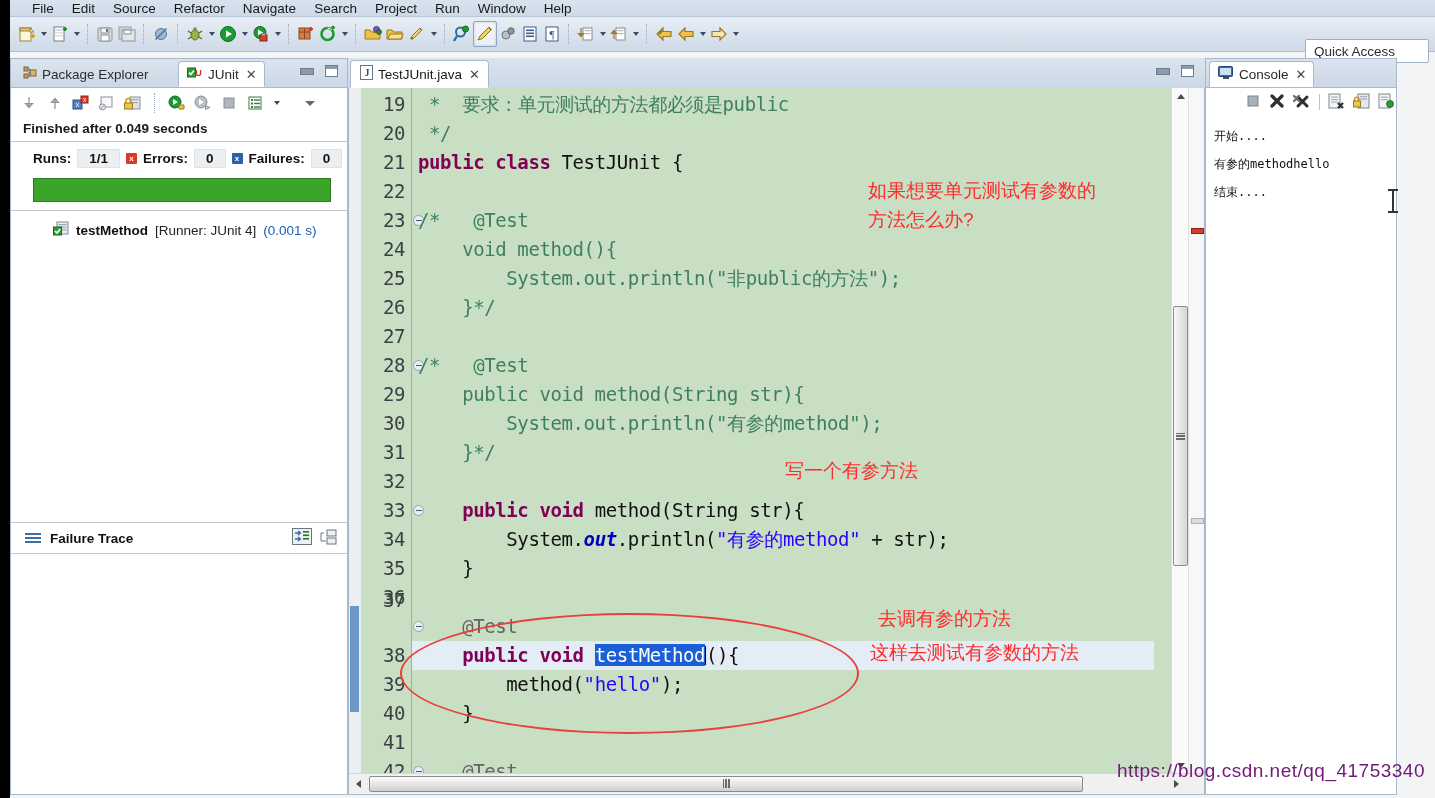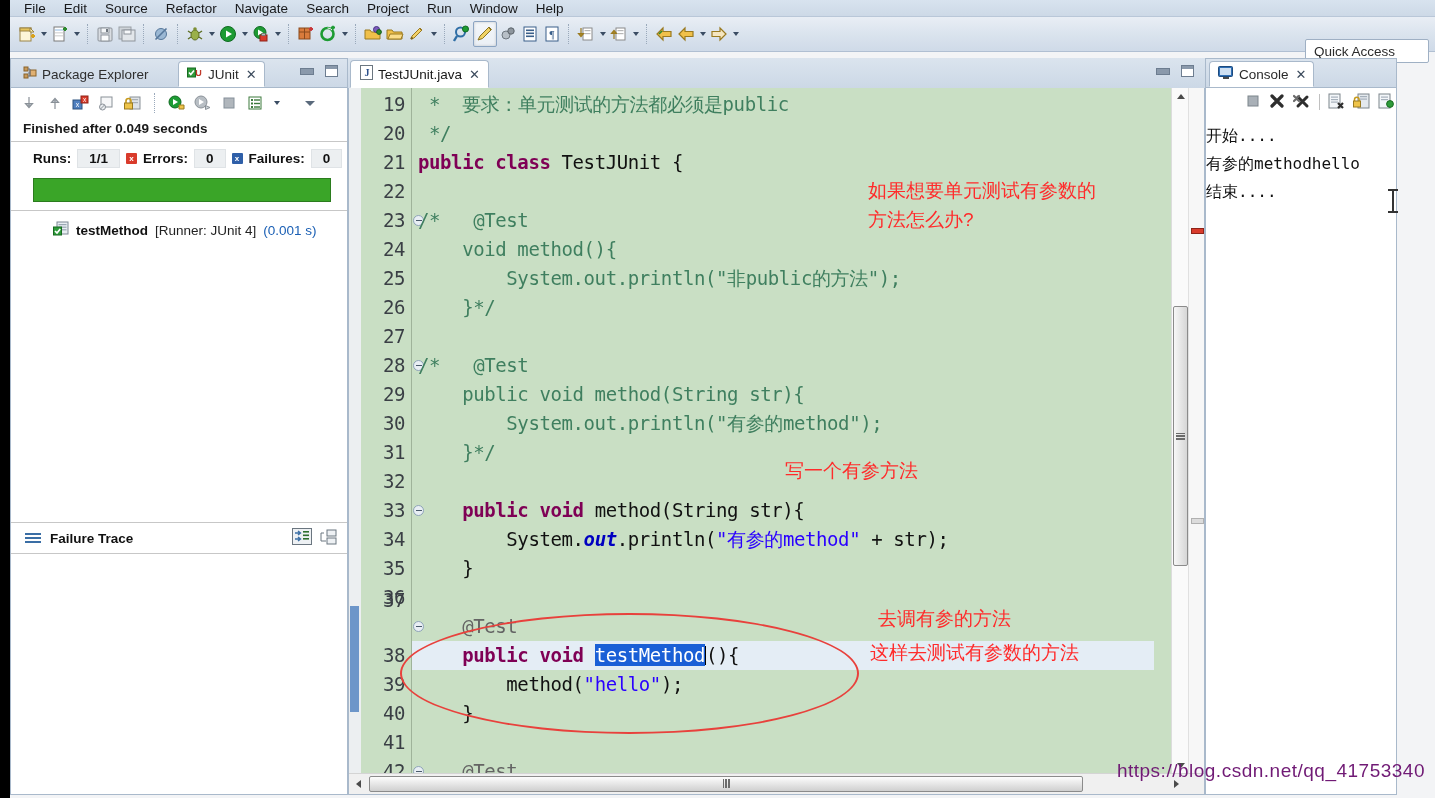--- a/index.html
+++ b/index.html
@@ -13,21 +13,21 @@
   .app{position:relative;width:1435px;height:798px;overflow:hidden;background:#f3f4f6;}
 
   
   .left-strip{position:absolute;left:0;top:0;width:10px;height:798px;background:#000;z-index:40;}
 
   
   .menubar{
     position:absolute;left:0;top:0;width:1435px;height:17px;
     background:linear-gradient(to bottom,#d8e3ef 0%,#cdd9e7 100%);
     border-bottom:1px solid #b9c7d8;
-    display:flex;align-items:flex-end;padding-left:15px;box-sizing:border-box;
+    display:flex;align-items:flex-end;padding-left:23px;box-sizing:border-box;
     overflow:hidden;
   }
   .menu-item{
     font-size:13.5px;color:#17181a;padding:0 9px;line-height:15px;
     white-space:nowrap;cursor:default;
   }
 
   
   .toolbar{
     position:absolute;left:0;top:17px;width:1435px;height:35px;
@@ -176,21 +176,21 @@
   .hgrip{height:9px;width:7px;display:flex;justify-content:space-between;}
   .hgrip i{display:block;width:1.5px;background:#6b6b6b;}
 
   
   #console-panel{left:1205px;top:58px;width:192px;height:737px;background:#fff;box-sizing:border-box;border:1px solid #a9b9cb;}
   .con-toolbar{height:28px;display:flex;align-items:center;justify-content:flex-end;gap:8px;padding-right:2px;background:#fff;}
   .con-head{
     padding:2px 0 4px 6px;font-size:13px;color:#111;border-bottom:1px solid #c7c7c7;white-space:nowrap;overflow:hidden;
   }
   .con-head .term{text-decoration:underline;}
-  .con-body{padding:6px 0 0 0;font-size:16px;line-height:28px;color:#111;}
+  .con-body{padding:6px 0 0 8px;font-size:12px;line-height:28px;color:#111;}
   .con-body div{white-space:nowrap;font-family:"DejaVu Sans Mono","Liberation Mono",monospace;}
   .ibeam{position:absolute;left:1390px;top:192px;width:2px;height:24px;background:#333;}
   .ibeam:before,.ibeam:after{content:"";position:absolute;left:-4px;width:10px;height:2px;background:#333;}
   .ibeam:before{top:0;}
   .ibeam:after{bottom:0;}
 
   .watermark{
     position:absolute;right:10px;bottom:16px;font-size:19px;color:#701a75;
     letter-spacing:0.5px;white-space:nowrap;pointer-events:none;
   }

